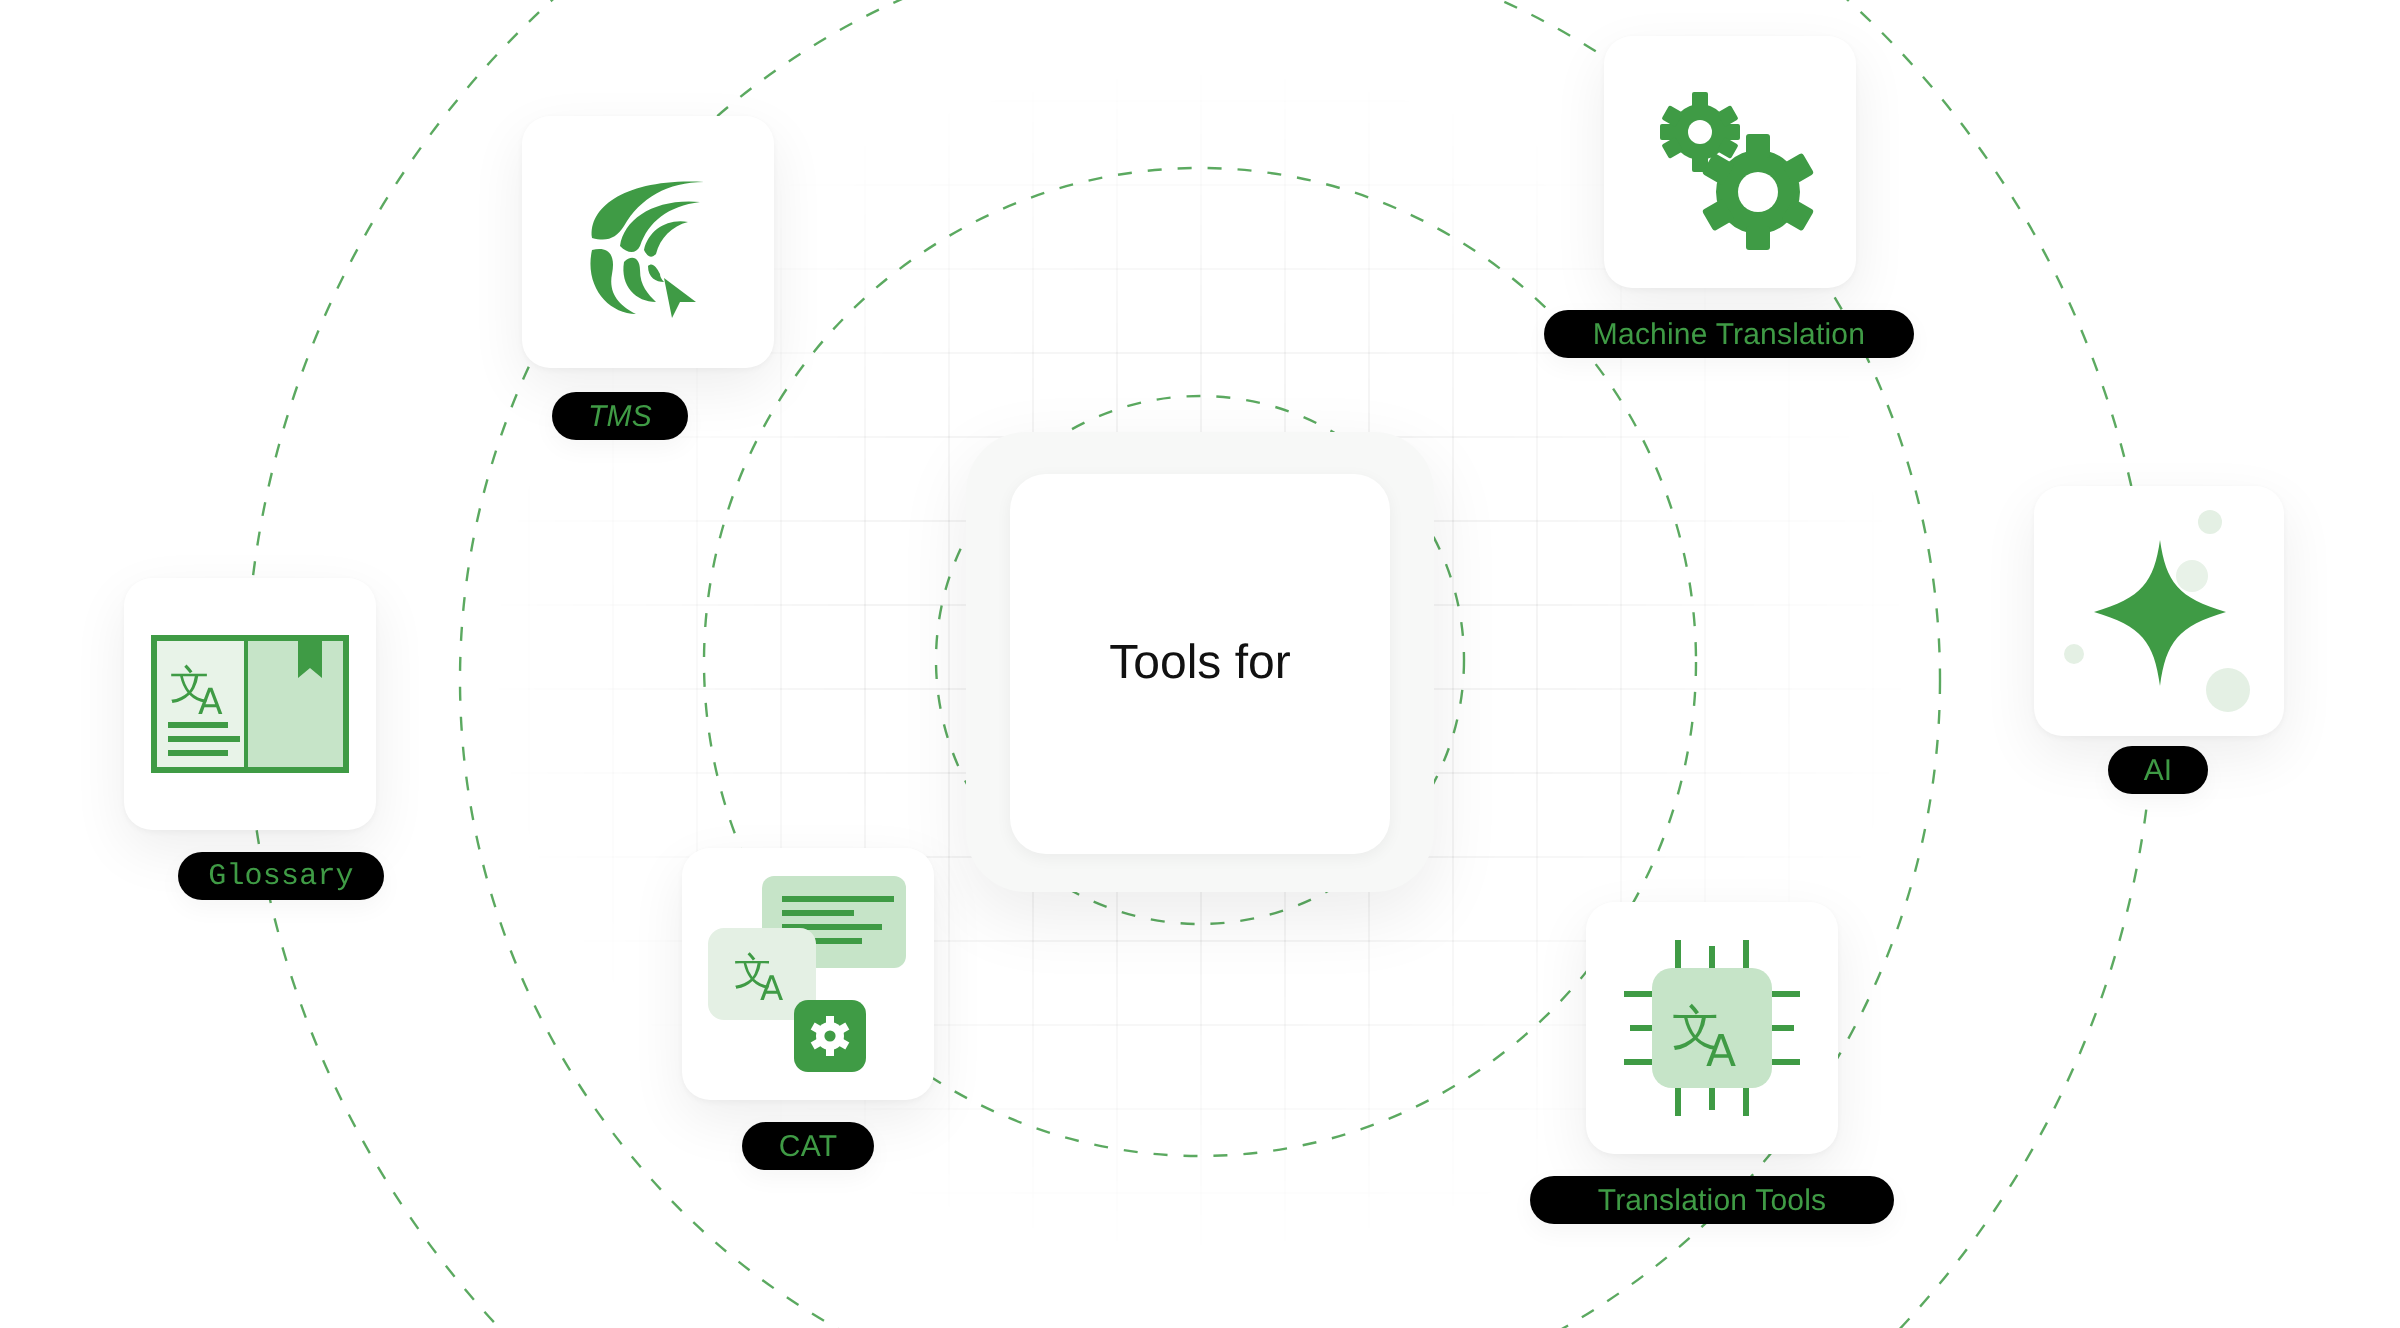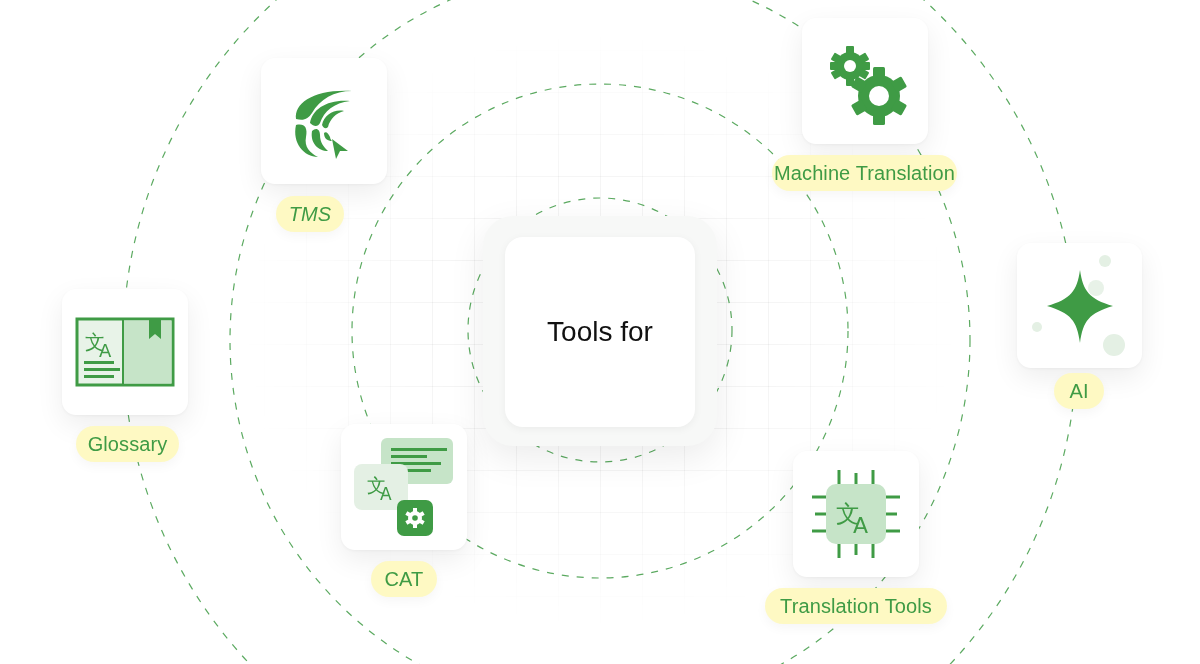--- a/index.html
+++ b/index.html
@@ -18,40 +18,40 @@
     -webkit-mask-image: radial-gradient(ellipse 360px 300px at 600px 330px, #000 45%, transparent 100%);
     mask-image: radial-gradient(ellipse 360px 300px at 600px 330px, #000 45%, transparent 100%);
   }
   svg.rings { position: absolute; left: 0; top: 0; }
   .card {
     position: absolute; background: #fff; border-radius: 14px;
     box-shadow: 0 10px 28px rgba(0,0,0,0.07), 0 1px 3px rgba(0,0,0,0.04);
     display: flex; align-items: center; justify-content: center;
   }
   .pill {
-    position: absolute; height: 36px; border-radius: 18px;
-    background: #fef9c3; color: #3f9b45;
-    font-size: 20px; font-weight: 500; letter-spacing: 0.1px;
+    position: absolute; height: 24px; border-radius: 18px;
+    background: #000000; color: #3f9b45;
+    font-size: 15px; font-weight: 500; letter-spacing: 0.1px;
     display: flex; align-items: center; justify-content: center;
     box-shadow: 0 4px 12px rgba(0,0,0,0.04);
     white-space: nowrap;
   }
   .center-outer {
     position: absolute; left: 483px; top: 216px; width: 234px; height: 230px;
     border-radius: 30px; background: #f7f8f7;
     box-shadow: 0 12px 36px rgba(0,0,0,0.08);
   }
   .center-inner {
     position: absolute; left: 505px; top: 237px; width: 190px; height: 190px;
     border-radius: 18px; background: #fff;
     box-shadow: 0 2px 8px rgba(0,0,0,0.05);
     display: flex; flex-direction: column; align-items: center; justify-content: center;
     text-align: center; color: #111;
   }
-  .center-inner .l1 { font-size: 28px; font-weight: 400; line-height: 32px; }
+  .center-inner .l1 { font-size: 24px; font-weight: 400; line-height: 32px; }
   .center-inner .l2, .center-inner .l3 { font-size: 24px; font-weight: 700; line-height: 32px; }
 </style>
 </head>
 <body>
 
 <div class="grid"></div>
 
 <svg class="rings" width="1200" height="664">
   <g fill="none" stroke="#3f9b45" stroke-width="1.2" stroke-dasharray="7 8" opacity="0.85">
     <ellipse cx="600" cy="330" rx="132" ry="132"></ellipse>
@@ -119,21 +119,21 @@
     <rect x="48" y="3.5" width="48.5" height="63" fill="#c6e4c8"></rect>
     <line x1="48" y1="2" x2="48" y2="68" stroke="#3f9b45" stroke-width="2"></line>
     <path d="M74 2 L86 2 L86 22 L80 17 L74 22 Z" fill="#3f9b45"></path>
     <text x="10" y="32" font-size="20" fill="#3f9b45" font-family="DejaVu Sans, sans-serif">文</text>
     <text x="24" y="40" font-size="18" fill="#3f9b45" font-family="DejaVu Sans, sans-serif">A</text>
     <rect x="9" y="44" width="30" height="3" fill="#3f9b45"></rect>
     <rect x="9" y="51" width="36" height="3" fill="#3f9b45"></rect>
     <rect x="9" y="58" width="30" height="3" fill="#3f9b45"></rect>
   </svg>
 </div>
-<div class="pill" style="left:76px;top:426px;width:103px;">Glossary</div>
+<div class="pill" style="left:89px;top:426px;width:103px;font-family:Liberation Mono, monospace;">Glossary</div>
 
 <div class="card" style="left:1017px;top:243px;width:125px;height:125px;">
   <svg width="125" height="125" viewBox="0 0 125 125">
     <circle cx="88" cy="18" r="6" fill="#e4f0e4"></circle>
     <circle cx="20" cy="84" r="5" fill="#e4f0e4"></circle>
     <circle cx="97" cy="102" r="11" fill="#e4f0e4"></circle>
     <path d="M63 27 C66 48 72 56 96 63 C72 70 66 78 63 100 C60 78 54 70 30 63 C54 56 60 48 63 27 Z" fill="#3f9b45"></path>
     <circle cx="79" cy="45" r="8" fill="#e8f2e8"></circle>
   </svg>
 </div>

